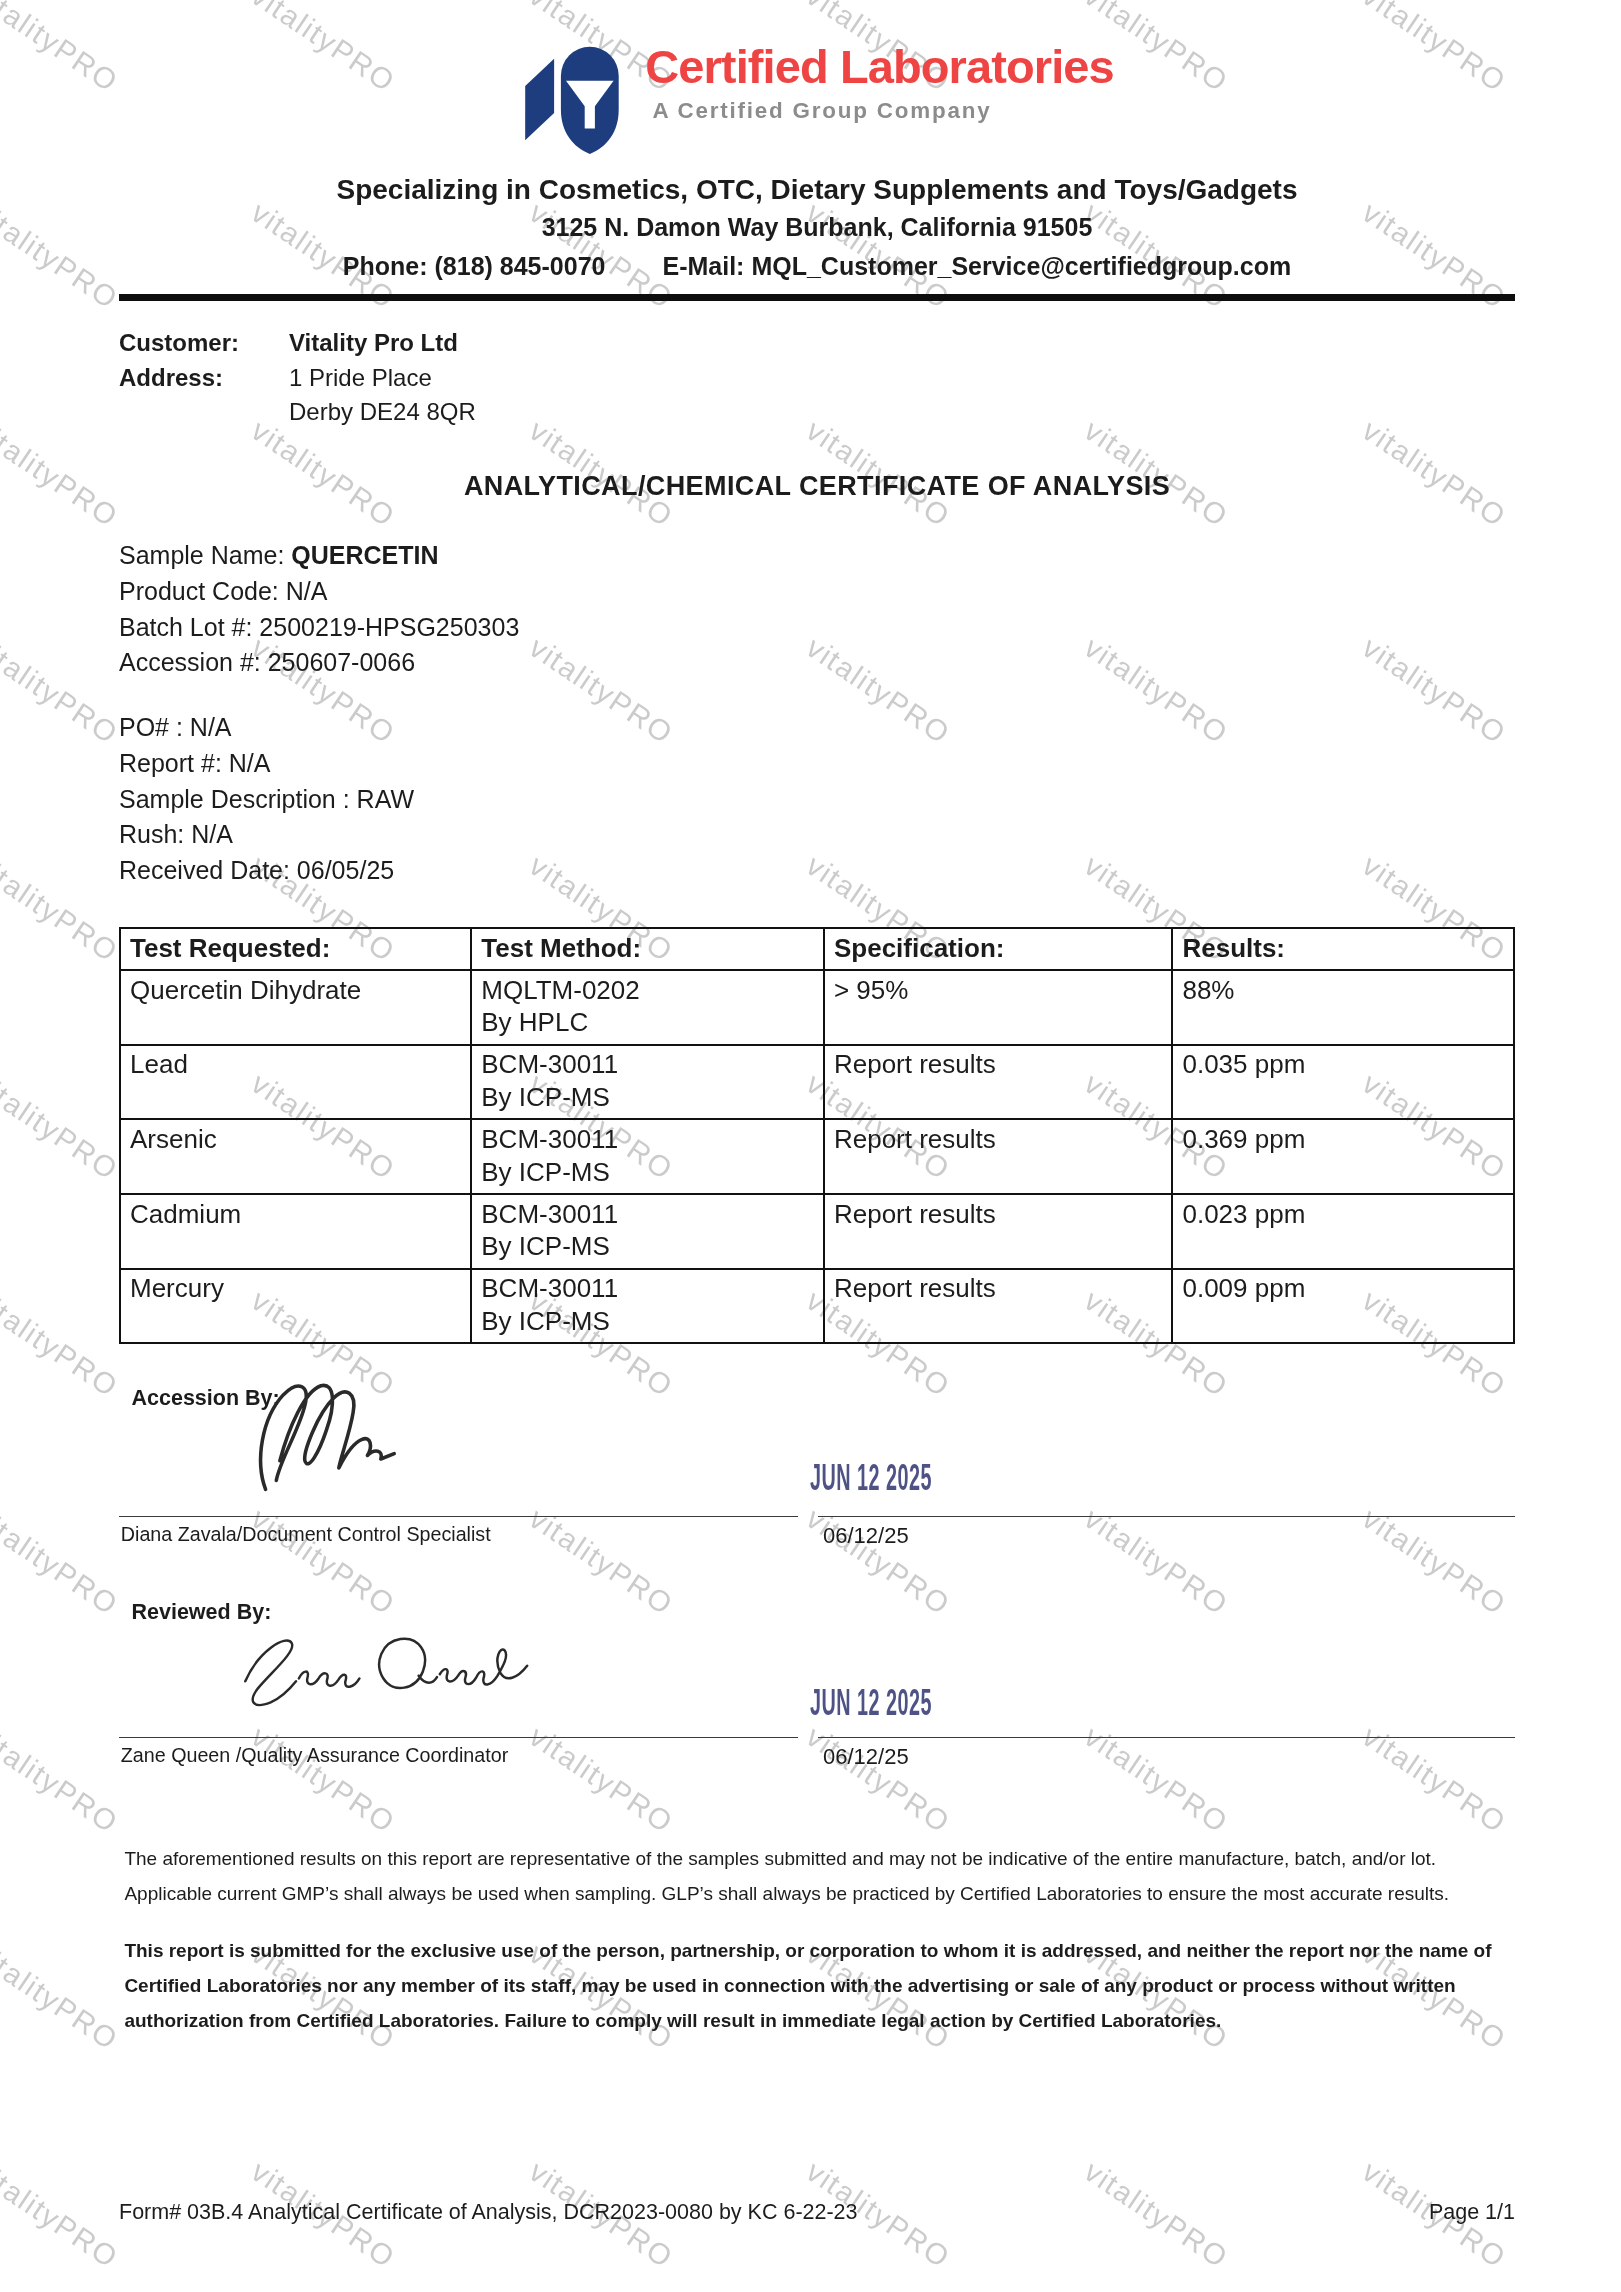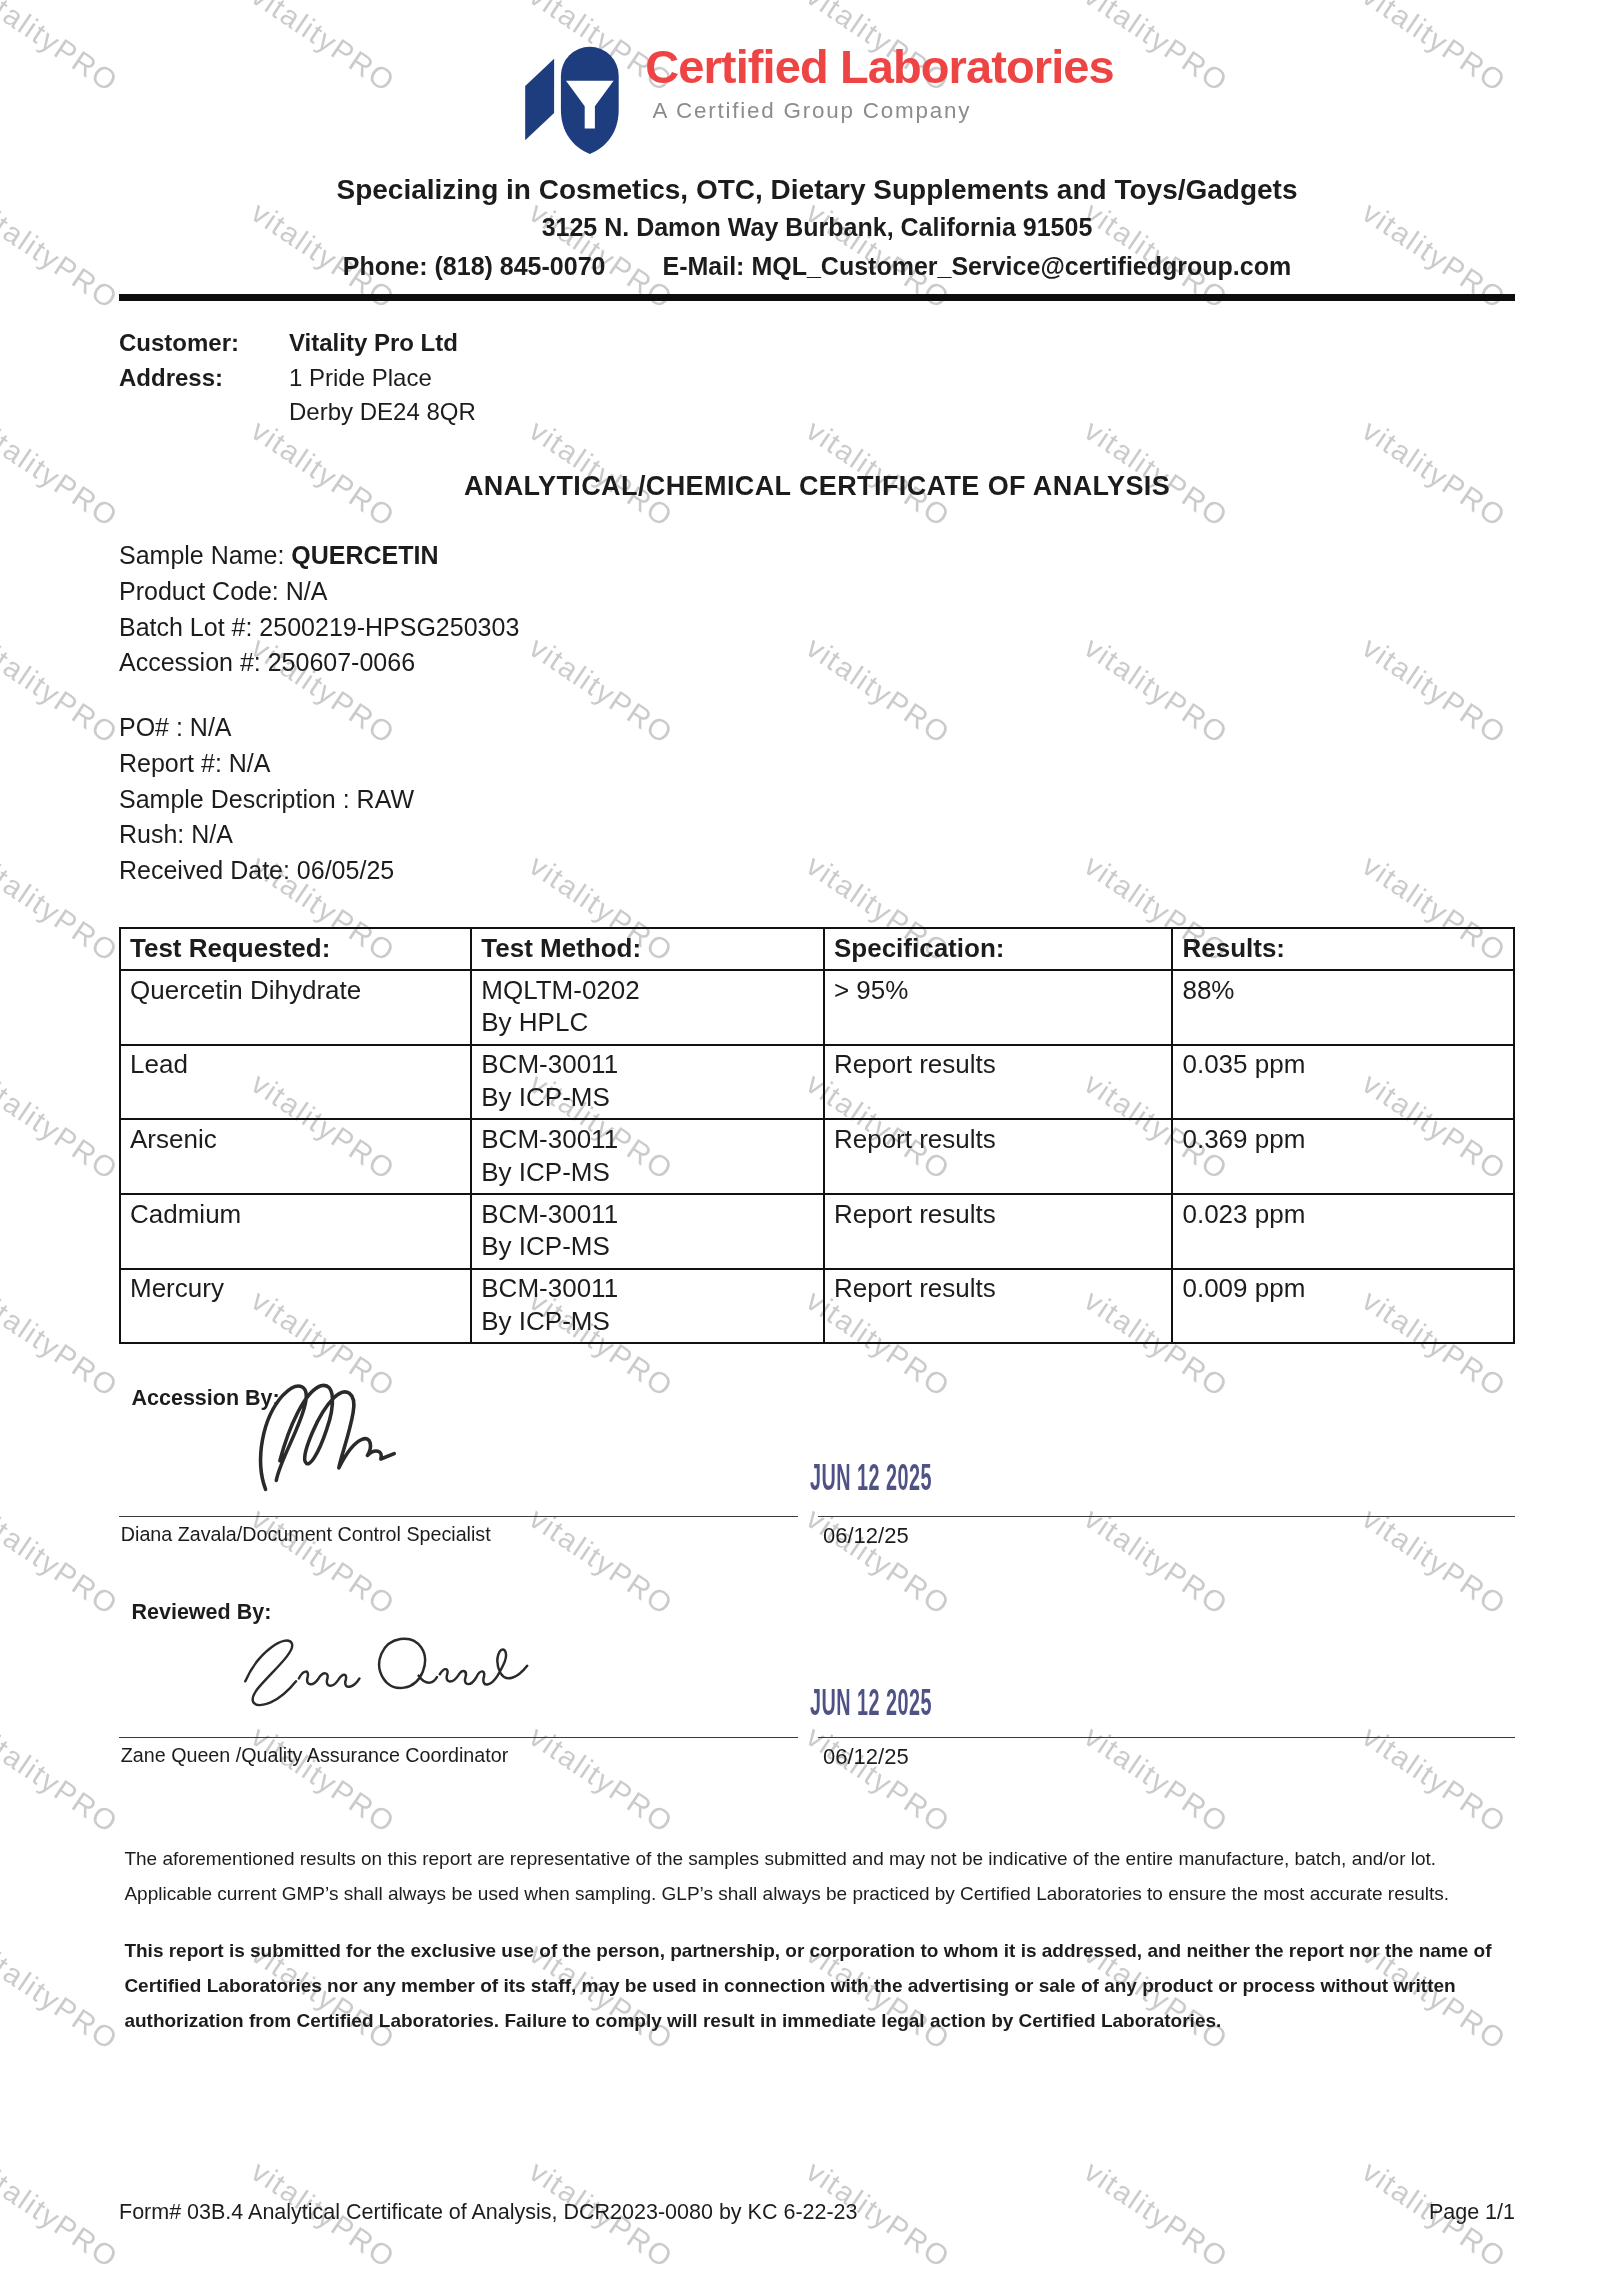--- a/index.html
+++ b/index.html
@@ -22,21 +22,21 @@
     color:rgba(125,125,125,0.40);
     white-space:nowrap;
   }
   
   .content{position:relative;z-index:1;padding:23px 107px 0 119px;}
   
   .logo-row{display:flex;justify-content:center;align-items:flex-start;gap:16px;height:142px;}
   .logo-icon{width:109px;height:136px;flex:0 0 auto;}
   .logo-textcol{display:flex;flex-direction:column;align-items:flex-start;padding-top:19.7px;}
   .company-name{font-size:47px;font-weight:bold;color:#ef4444;line-height:1;letter-spacing:-0.9px;}
-  .tagline{font-size:22.4px;font-weight:normal;color:#8c8c8c;letter-spacing:1.8px;margin-top:8px;margin-left:7.2px;}
+  .tagline{font-size:22.4px;font-weight:bold;color:#8c8c8c;letter-spacing:1.8px;margin-top:8px;margin-left:7.2px;}
   .spec-line{margin-top:9px;text-align:center;font-size:28px;font-weight:bold;}
   .addr-line{margin-top:7.2px;text-align:center;font-size:25px;font-weight:bold;}
   .contact-row{margin-top:9.9px;display:flex;justify-content:center;gap:57px;font-size:25px;font-weight:bold;}
   .header-rule{margin-top:12.5px;height:7.2px;background:#0d0d0d;}
   
   .customer{margin-top:25px;font-size:24px;line-height:1.45;}
   .cust-row{display:flex;align-items:center;}
   .cust-label{width:170px;font-weight:bold;}
   .cust-val-bold{font-weight:bold;}
   

